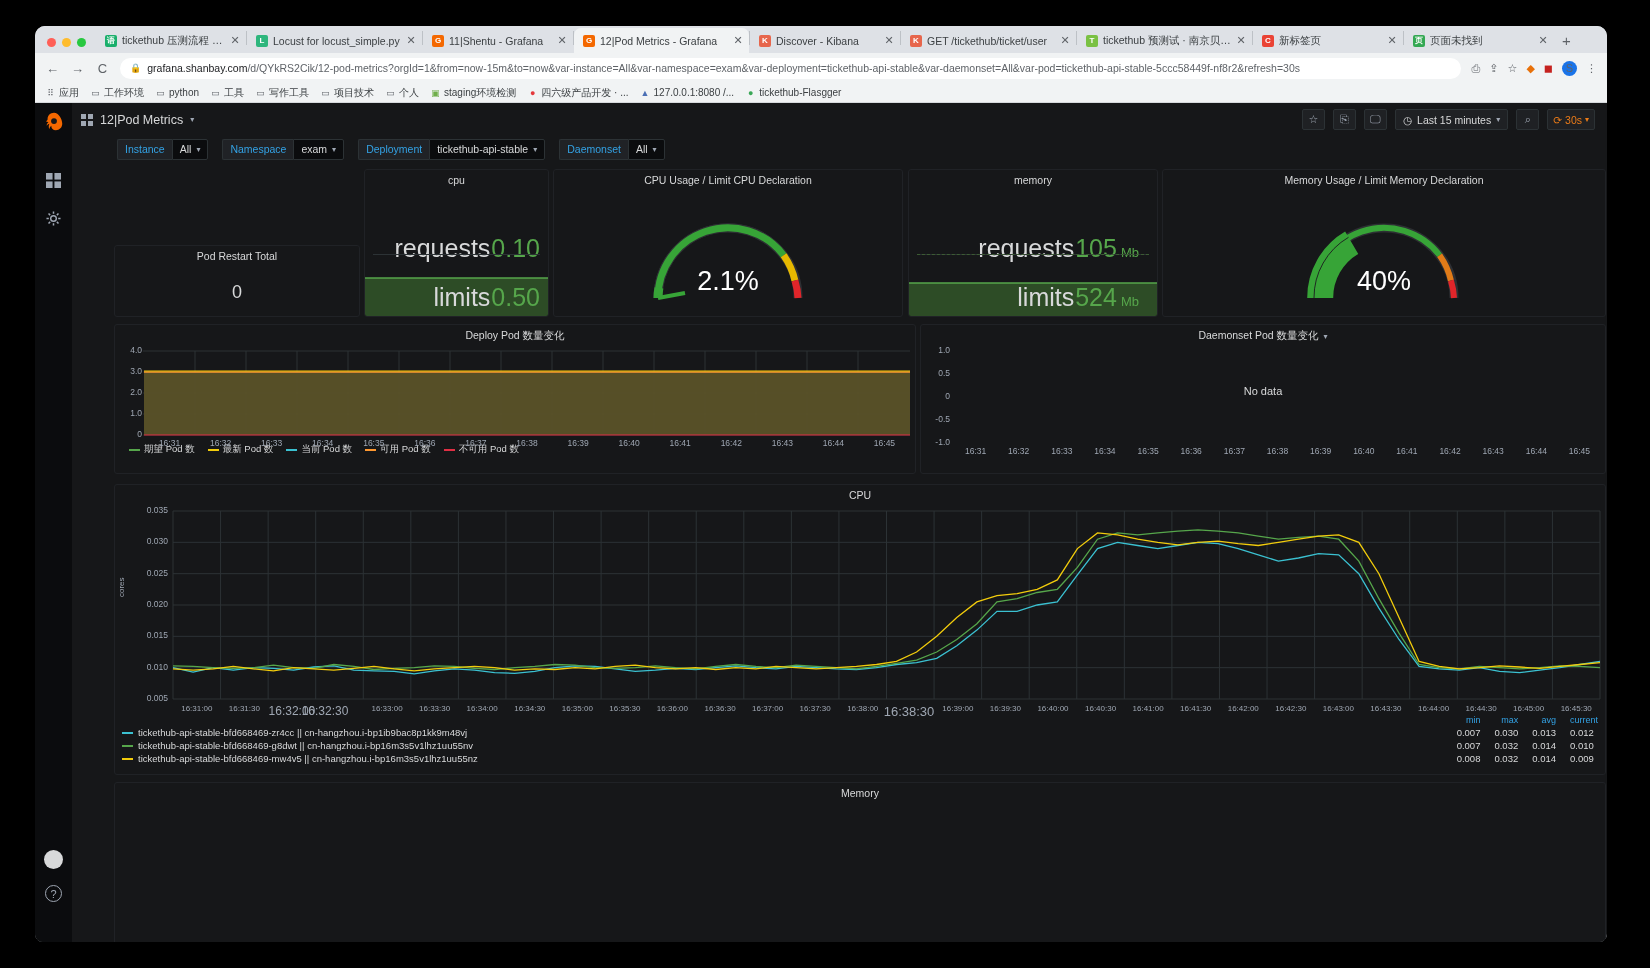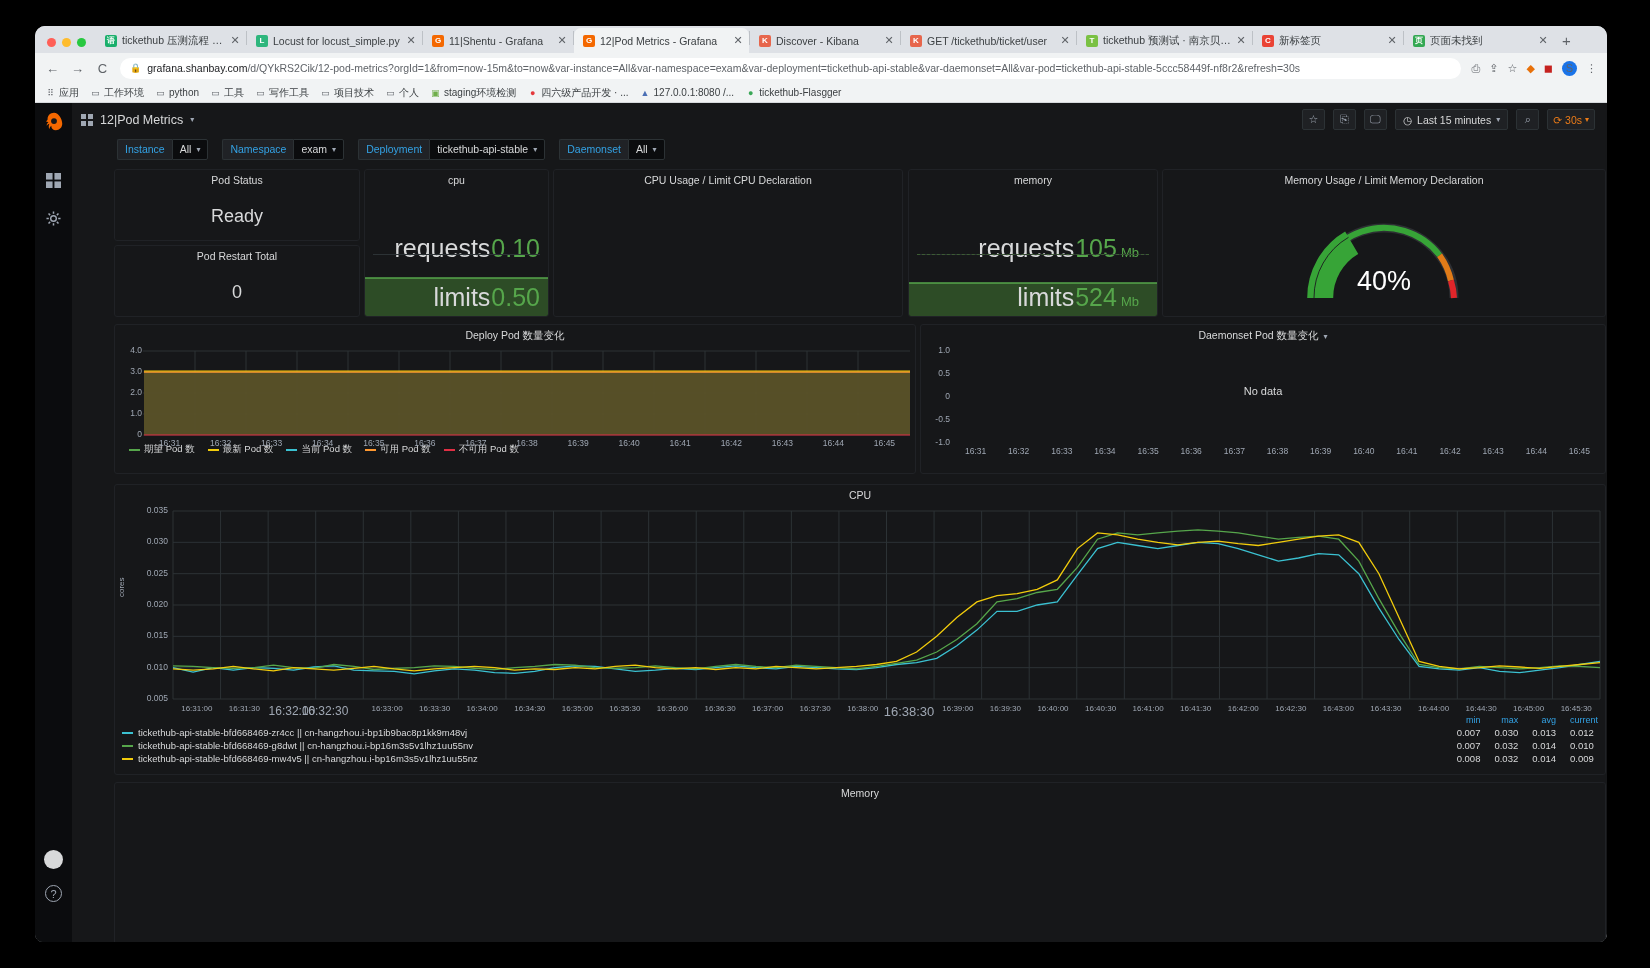--- a/index.html
+++ b/index.html
@@ -427,24 +427,20 @@
               <span class="varlabel">Daemonset</span>
               <span class="varvalue">
                 <span>All</span>
                 <span class="caret">▾</span>
               </span>
             </div>
           </div>
 
         <div class="gboard">
 
-          <div class="panel" style="left:42px;top:7px;width:246px;height:72px;">
-            <div class="panel-title">Pod Status</div>
-            <div class="stat-val" style="margin-top:20px;">Ready</div>
-          </div>
 
           <div class="panel" style="left:42px;top:83px;width:246px;height:72px;">
             <div class="panel-title">Pod Restart Total</div>
             <div class="stat-val" style="margin-top:20px;">0</div>
           </div>
 
           <div class="panel" style="left:292px;top:7px;width:185px;height:148px;">
             <div class="panel-title">cpu</div>
             <div style="position:absolute;left:0;right:0;top:20px;height:64px;">
               <div class="bigstat" style="position:absolute;left:0;right:8px;top:24px;justify-content:flex-end;">
@@ -462,20 +458,35 @@
                   <path d="M0,4 L185,4 L185,42 L0,42 Z" fill="#2d4c26"></path>
                   <path d="M0,4 L185,4" stroke="#56a64b" stroke-width="1.4" fill="none"></path>
                 </svg>
               </div>
             </div>
             <div style="position:absolute;left:8px;right:8px;top:84px;height:1px;background:#2c3235;"></div>
           </div>
 
           <div class="panel" style="left:481px;top:7px;width:350px;height:148px;">
             <div class="panel-title">CPU Usage / Limit CPU Declaration</div>
+            <div class="gauge-wrap" style="margin-top:8px;">
+              <svg width="182" height="112" viewBox="0 0 182 112">
+
+                <path d="M21,104 A70,70 0 1,1 161,104" fill="none" stroke="#2d2f33" stroke-width="9"></path>
+                <path d="M21,104 A70,70 0 0,1 139.6,53.4" fill="none" stroke="#2d2f33" stroke-width="9"></path>
+
+                <path d="M21,104 A70,70 0 0,1 146.6,61.3" fill="none" stroke="#37a437" stroke-width="7"></path>
+                <path d="M146.6,61.3 A70,70 0 0,1 157.9,86.5" fill="none" stroke="#e6b800" stroke-width="7"></path>
+                <path d="M157.9,86.5 A70,70 0 0,1 161,104" fill="none" stroke="#e0252a" stroke-width="7"></path>
+
+                <path d="M21,104 A70,70 0 0,1 21.9,93.9" fill="none" stroke="#37a437" stroke-width="9"></path>
+                <line x1="21" y1="104" x2="48" y2="99" stroke="#37a437" stroke-width="4"></line>
+              </svg>
+              <div class="gauge-num" style="top:72px;">2.1%</div>
+            </div>
           </div>
 
           <div class="panel" style="left:836px;top:7px;width:250px;height:148px;">
             <div class="panel-title">memory</div>
             <div style="position:absolute;left:0;right:0;top:20px;height:64px;">
               <div class="bigstat" style="position:absolute;left:0;right:18px;top:24px;justify-content:flex-end;">
                 <span>requests</span>
                   <span class="num">105</span>
                   <span class="unit">Mb</span>
               </div>

